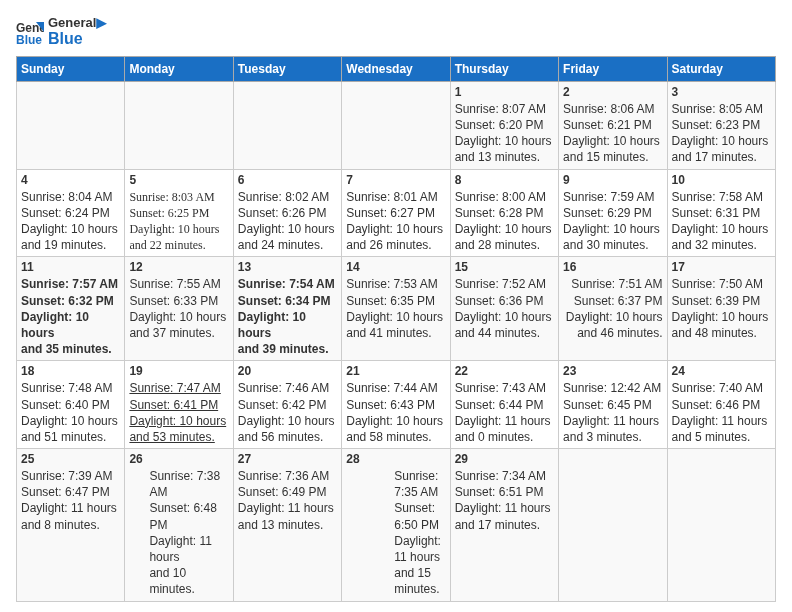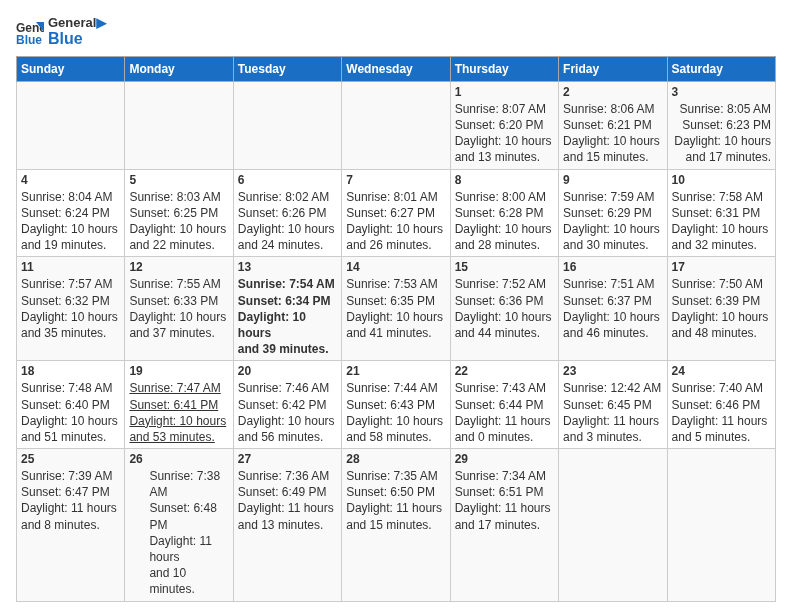--- a/index.html
+++ b/index.html
@@ -123,37 +123,37 @@
         </td>
         <td>
           <span class="day-num">2</span>
           <div class="cell-text" style="white-space: pre-line;">Sunrise: 8:06 AM
 Sunset: 6:21 PM
 Daylight: 10 hours
 and 15 minutes.</div>
         </td>
         <td>
           <span class="day-num">3</span>
-          <div class="cell-text" style="white-space: pre-line; text-align: right;">Sunrise: 8:05 AM
+          <div class="cell-text" style="white-space: pre-line;">Sunrise: 8:05 AM
 Sunset: 6:23 PM
 Daylight: 10 hours
 and 17 minutes.</div>
         </td>
       </tr>
       <tr>
         <td>
           <span class="day-num">4</span>
           <div class="cell-text" style="white-space: pre-line;">Sunrise: 8:04 AM
 Sunset: 6:24 PM
 Daylight: 10 hours
 and 19 minutes.</div>
         </td>
         <td>
           <span class="day-num">5</span>
-          <div class="cell-text" style="white-space: pre-line;">Sunrise: 8:03 AM
+          <div class="cell-text" style="white-space: pre-line; font-family: Liberation Serif, serif;">Sunrise: 8:03 AM
 Sunset: 6:25 PM
 Daylight: 10 hours
 and 22 minutes.</div>
         </td>
         <td>
           <span class="day-num">6</span>
           <div class="cell-text" style="white-space: pre-line;">Sunrise: 8:02 AM
 Sunset: 6:26 PM
 Daylight: 10 hours
 and 24 minutes.</div>
@@ -183,21 +183,21 @@
           <span class="day-num">10</span>
           <div class="cell-text" style="white-space: pre-line;">Sunrise: 7:58 AM
 Sunset: 6:31 PM
 Daylight: 10 hours
 and 32 minutes.</div>
         </td>
       </tr>
       <tr>
         <td>
           <span class="day-num">11</span>
-          <div class="cell-text" style="white-space: pre-line;">Sunrise: 7:57 AM
+          <div class="cell-text" style="white-space: pre-line; font-weight: bold;">Sunrise: 7:57 AM
 Sunset: 6:32 PM
 Daylight: 10 hours
 and 35 minutes.</div>
         </td>
         <td>
           <span class="day-num">12</span>
           <div class="cell-text" style="white-space: pre-line;">Sunrise: 7:55 AM
 Sunset: 6:33 PM
 Daylight: 10 hours
 and 37 minutes.</div>
@@ -218,21 +218,21 @@
         </td>
         <td>
           <span class="day-num">15</span>
           <div class="cell-text" style="white-space: pre-line;">Sunrise: 7:52 AM
 Sunset: 6:36 PM
 Daylight: 10 hours
 and 44 minutes.</div>
         </td>
         <td>
           <span class="day-num">16</span>
-          <div class="cell-text" style="white-space: pre-line;">Sunrise: 7:51 AM
+          <div class="cell-text" style="white-space: pre-line; text-align: right;">Sunrise: 7:51 AM
 Sunset: 6:37 PM
 Daylight: 10 hours
 and 46 minutes.</div>
         </td>
         <td>
           <span class="day-num">17</span>
           <div class="cell-text" style="white-space: pre-line;">Sunrise: 7:50 AM
 Sunset: 6:39 PM
 Daylight: 10 hours
 and 48 minutes.</div>
@@ -306,21 +306,21 @@
         </td>
         <td>
           <span class="day-num">27</span>
           <div class="cell-text" style="white-space: pre-line;">Sunrise: 7:36 AM
 Sunset: 6:49 PM
 Daylight: 11 hours
 and 13 minutes.</div>
         </td>
         <td>
           <span class="day-num">28</span>
-          <div class="cell-text" style="white-space: pre-line;">Sunrise: 7:35 AM
+          <div class="cell-text" style="white-space: pre-line; margin-left: 48px;">Sunrise: 7:35 AM
 Sunset: 6:50 PM
 Daylight: 11 hours
 and 15 minutes.</div>
         </td>
         <td>
           <span class="day-num">29</span>
           <div class="cell-text" style="white-space: pre-line;">Sunrise: 7:34 AM
 Sunset: 6:51 PM
 Daylight: 11 hours
 and 17 minutes.</div>

